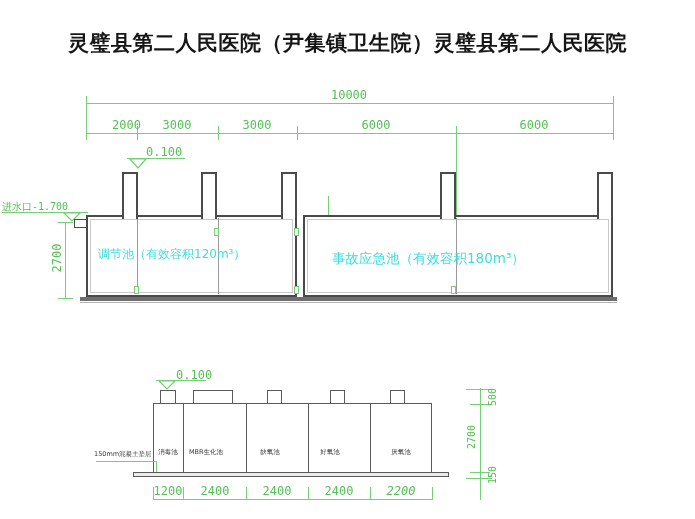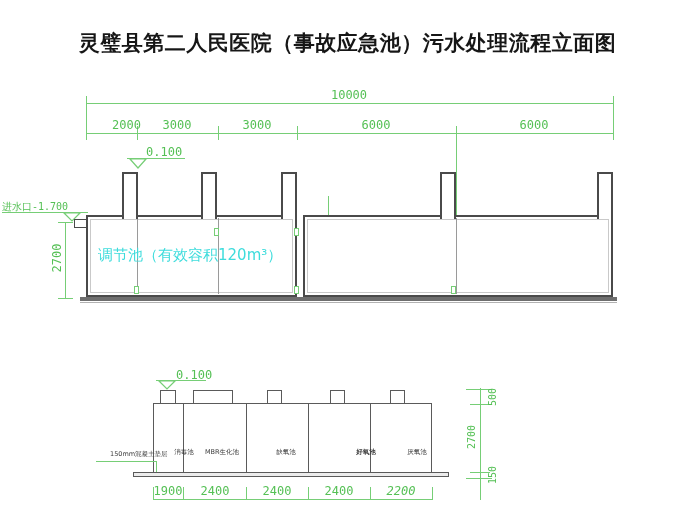--- a/index.html
+++ b/index.html
@@ -15,32 +15,32 @@
   .ctr{text-align:center;}
   .tank{position:absolute;border:2px solid #4a4a4a;background:#ffffff;box-sizing:border-box;}
   .tank-inner{position:absolute;inset:2px;border:1px solid #c9c9c9;}
   .col{position:absolute;border:2px solid #4a4a4a;border-bottom:none;background:#ffffff;box-sizing:border-box;}
   .box2{position:absolute;border:1.5px solid #5a5a5a;border-bottom:none;background:#ffffff;box-sizing:border-box;}
   .lwr{position:absolute;border:1.5px solid #5a5a5a;background:#ffffff;box-sizing:border-box;}
   .part{position:absolute;background:#9a9a9a;width:1px;}
   .gsq{position:absolute;width:5px;height:8px;border:1px solid #76ce76;background:#ffffff;box-sizing:border-box;}
   .cyan{position:absolute;color:#3edcdc;white-space:nowrap;font-family:"DejaVu Sans",sans-serif;}
   .tiny{position:absolute;color:#3a3a3a;font-size:6.5px;line-height:7px;white-space:nowrap;
-        font-family:"DejaVu Sans",sans-serif;margin-left:16px;}
+        font-family:"DejaVu Sans",sans-serif;}
   .title{position:absolute;left:0;top:29px;width:695px;text-align:center;color:#161616;
          font-family:"DejaVu Serif","Liberation Serif",serif;font-size:21px;font-weight:600;
          letter-spacing:0.5px;white-space:nowrap;}
   svg{position:absolute;overflow:visible;}
 </style>
 </head>
 <body>
 
 <div class="canvas">
 
-  <div class="title">灵璧县第二人民医院（事故应急池）污水处理流程立面图</div>
+  <div class="title">灵璧县第二人民医院（尹集镇卫生院）灵璧县第二人民医院</div>
 
   <div class="gl" style="left:86px;top:103px;width:527px;height:1px;"></div>
   <div class="gl" style="left:86px;top:96px;width:1px;height:44px;"></div>
   <div class="gl" style="left:613px;top:96px;width:1px;height:44px;"></div>
   <div class="gtext ctr" style="left:309px;top:89px;width:80px;">10000</div>
 
   <div class="gl" style="left:86px;top:133px;width:527px;height:1px;"></div>
   <div class="gl" style="left:137px;top:126px;width:1px;height:14px;"></div>
   <div class="gl" style="left:218px;top:126px;width:1px;height:14px;"></div>
   <div class="gl" style="left:297px;top:126px;width:1px;height:14px;"></div>
@@ -92,21 +92,22 @@
 
   <div class="col" style="left:122px;top:172px;width:16px;height:47px;"></div>
   <div class="col" style="left:201px;top:172px;width:16px;height:47px;"></div>
   <div class="col" style="left:281px;top:172px;width:16px;height:47px;"></div>
   <div class="col" style="left:440px;top:172px;width:16px;height:47px;"></div>
   <div class="col" style="left:597px;top:172px;width:16px;height:47px;"></div>
 
   <div class="abs" style="left:80px;top:297px;width:537px;height:4px;background:#6e6e6e;"></div>
   <div class="abs" style="left:80px;top:302px;width:537px;height:1px;background:#b2b2b2;"></div>
 
-  <div class="cyan" style="left:98px;top:246px;width:200px;font-size:15px;">调节池（有效容积120m³）</div>
+  <div class="cyan" style="left:98px;top:246px;width:200px;font-size:12px;">调节池（有效容积120m³）</div>
+  <div class="cyan" style="left:332px;top:250px;width:262px;font-size:13.5px;">事故应急池（有效容积180m³）</div>
 
   <div class="gtext" style="left:176px;top:369px;">0.100</div>
   <div class="gl" style="left:156px;top:380px;width:50px;height:1px;"></div>
   <svg style="left:158px;top:380px;" width="18" height="10" viewBox="0 0 18 10">
     <path d="M1,1 L17,1 L9,9 Z" fill="none" stroke="#76ce76" stroke-width="1.2"></path>
   </svg>
 
   <div class="box2" style="left:160px;top:390px;width:16px;height:15px;"></div>
   <div class="box2" style="left:193px;top:390px;width:40px;height:15px;"></div>
   <div class="box2" style="left:267px;top:390px;width:15px;height:15px;"></div>
@@ -115,21 +116,21 @@
 
   <div class="lwr" style="left:153px;top:403px;width:279px;height:70px;"></div>
   <div class="part" style="left:183px;top:404px;height:68px;background:#5a5a5a;"></div>
   <div class="part" style="left:246px;top:404px;height:68px;background:#5a5a5a;"></div>
   <div class="part" style="left:308px;top:404px;height:68px;background:#5a5a5a;"></div>
   <div class="part" style="left:370px;top:404px;height:68px;background:#5a5a5a;"></div>
 
   <div class="tiny ctr" style="left:138px;top:449px;width:60px;">消毒池</div>
   <div class="tiny ctr" style="left:185px;top:449px;width:42px;">MBR生化池</div>
   <div class="tiny ctr" style="left:240px;top:449px;width:60px;">缺氧池</div>
-  <div class="tiny ctr" style="left:320px;top:449px;width:60px;font-weight:bold;">好氧池</div>
+  <div class="tiny ctr" style="left:300px;top:449px;width:60px;">好氧池</div>
   <div class="tiny ctr" style="left:371px;top:449px;width:60px;">厌氧池</div>
 
   <div class="abs" style="left:133px;top:472px;width:316px;height:5px;border:1px solid #5a5a5a;background:#ececec;box-sizing:border-box;"></div>
 
   <div class="tiny" style="left:94px;top:451px;width:62px;">150mm混凝土垫层</div>
   <div class="gl" style="left:96px;top:461px;width:60px;height:1px;"></div>
   <div class="gl" style="left:156px;top:461px;width:1px;height:11px;"></div>
 
   <div class="gl" style="left:480px;top:388px;width:1px;height:112px;"></div>
   <div class="gl" style="left:466px;top:389px;width:26px;height:1px;"></div>
@@ -140,19 +141,19 @@
   <div class="gtext rot gsmall" style="left:452px;top:432px;width:40px;">2700</div>
   <div class="gtext rot gsmall" style="left:478px;top:470px;width:30px;">150</div>
 
   <div class="gl" style="left:153px;top:499px;width:279px;height:1px;"></div>
   <div class="gl" style="left:153px;top:487px;width:1px;height:13px;"></div>
   <div class="gl" style="left:183px;top:487px;width:1px;height:13px;"></div>
   <div class="gl" style="left:246px;top:487px;width:1px;height:13px;"></div>
   <div class="gl" style="left:308px;top:487px;width:1px;height:13px;"></div>
   <div class="gl" style="left:370px;top:487px;width:1px;height:13px;"></div>
   <div class="gl" style="left:432px;top:487px;width:1px;height:13px;"></div>
-  <div class="gtext ctr" style="left:148px;top:485px;width:40px;">1900</div>
+  <div class="gtext ctr" style="left:148px;top:485px;width:40px;">1200</div>
   <div class="gtext ctr" style="left:195px;top:485px;width:40px;">2400</div>
   <div class="gtext ctr" style="left:257px;top:485px;width:40px;">2400</div>
   <div class="gtext ctr" style="left:319px;top:485px;width:40px;">2400</div>
   <div class="gtext ctr" style="left:381px;top:485px;width:40px;font-style:italic;">2200</div>
 
 </div>
 
 </body></html>

